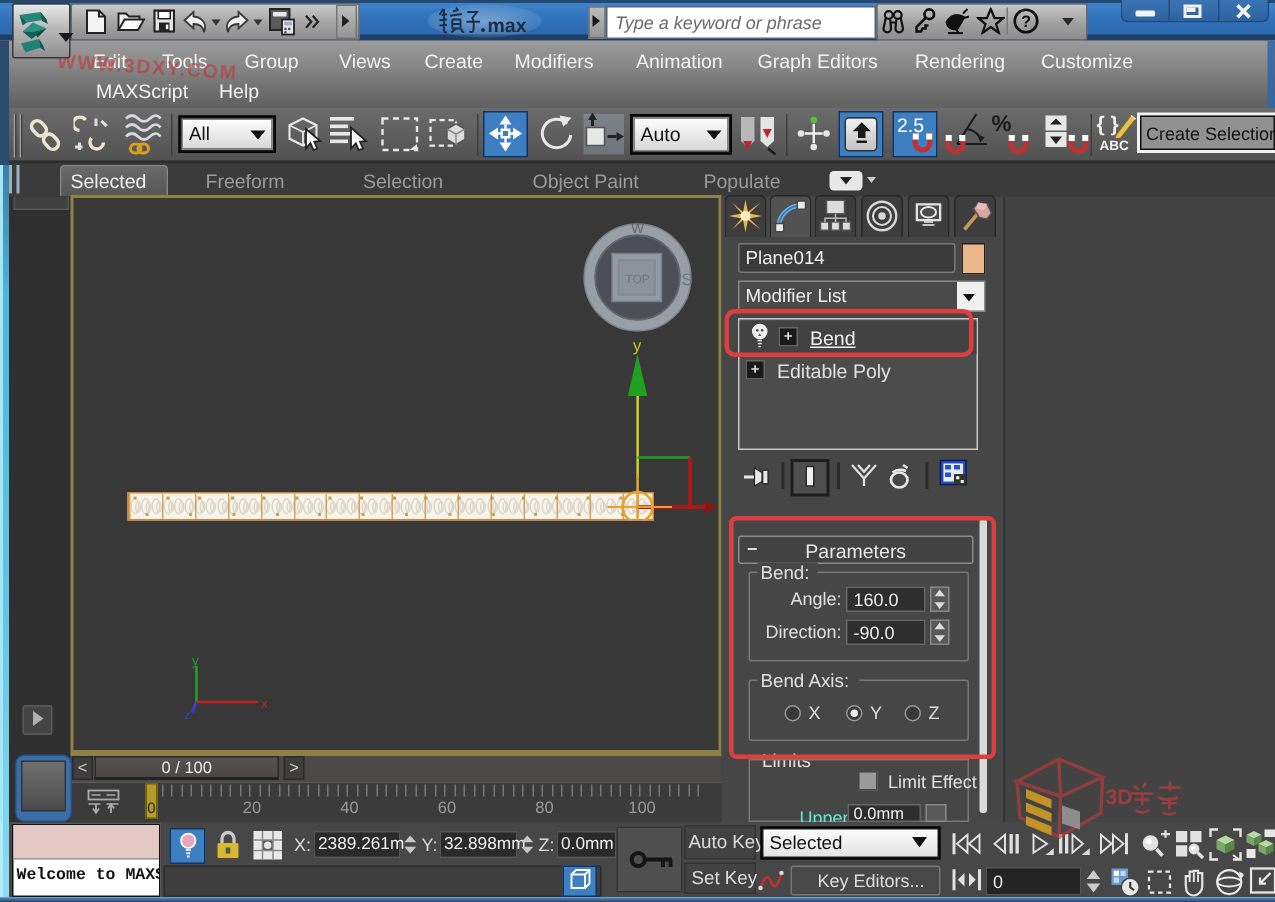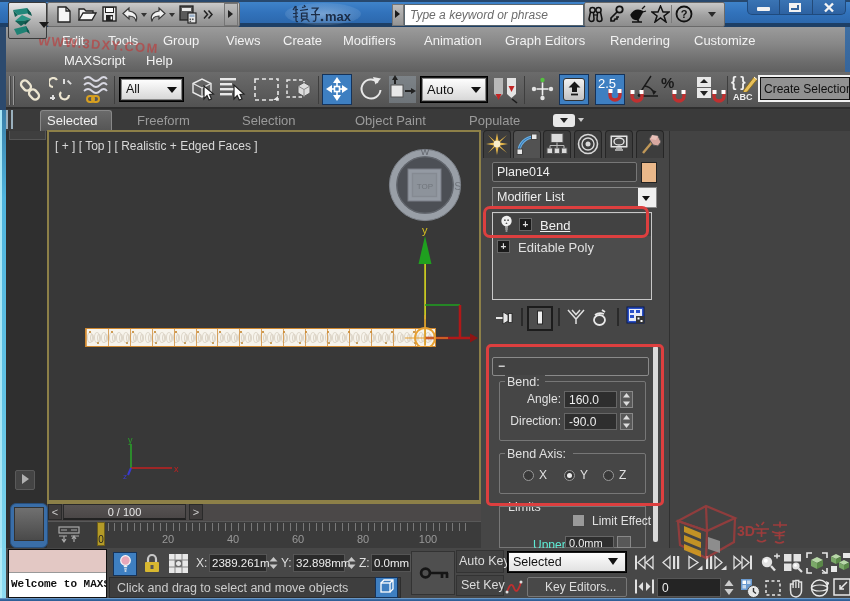--- a/index.html
+++ b/index.html
@@ -297,21 +297,20 @@
 <div class="abs" style="left:560px;top:118px;width:0;height:0;border-top:5px solid #222;border-left:4px solid transparent;border-right:4px solid transparent;"></div>
 <div class="abs" style="left:578px;top:118px;width:0;height:0;border-top:4px solid #ccc;border-left:3.5px solid transparent;border-right:3.5px solid transparent;"></div>
 <div class="abs" style="left:0;top:27px;width:6px;height:83px;background:#2c4a6e;"></div>
 <div class="abs" style="left:0;top:110px;width:6px;height:488px;background:linear-gradient(180deg,#3a7fa8,#4fb5de 18%,#62c4e6 60%,#8adcf0);"></div>
 <div class="abs" style="left:0;top:110px;width:2px;height:488px;background:#a8e6f6;"></div>
 <div class="abs" style="left:6px;top:131px;width:41px;height:417px;background:#2f2f2f;"></div>
 <div class="abs" style="left:9px;top:131px;width:37px;height:9px;background:#3f3f3f;border:1px solid #555;border-top:none;"></div>
 <div class="abs" style="left:15px;top:470px;width:20px;height:20px;background:#444;border:1px solid #5a5a5a;border-radius:2px;"></div>
 <div class="abs" style="left:22px;top:474px;width:0;height:0;border-left:7px solid #b0b0b0;border-top:5.5px solid transparent;border-bottom:5.5px solid transparent;"></div>
 <div class="abs" style="left:47px;top:130px;width:434px;height:372px;background:#383838;border:2px solid #8d8048;"></div>
-<div class="abs" style="left:55px;top:139px;font-size:12px;color:#d8d8d8;font-weight:normal;white-space:nowrap;">[ + ] [ Top ] [ Realistic + Edged Faces ]</div>
 <svg class="abs" style="left:387px;top:146px;" width="76" height="78" viewBox="0 0 76 78">
       <circle cx="38" cy="39" r="30" fill="#4c4f55"></circle>
 <circle cx="38" cy="39" r="32" fill="none" stroke="#999fa7" stroke-width="7"></circle>
 <circle cx="38" cy="39" r="28.2" fill="none" stroke="#62666d" stroke-width="1.3"></circle>
 <circle cx="38" cy="39" r="35.6" fill="none" stroke="#7e838b" stroke-width="1"></circle>
 <rect x="21" y="23" width="33" height="32" fill="#949aa3" stroke="#7a7f88" stroke-width="1"></rect>
 <rect x="25.5" y="27.5" width="24" height="23" fill="#8d939b" stroke="#858a92" stroke-width="1.4"></rect>
 <text x="38" y="42.5" text-anchor="middle" font-size="8" fill="#70757c" font-family="Liberation Sans">TOP</text>
 <text x="38" y="9" text-anchor="middle" font-size="9" fill="#61656c" font-family="Liberation Sans">W</text>
 <text x="71" y="44" text-anchor="middle" font-size="11" fill="#70757c" font-family="Liberation Sans">S</text>
@@ -577,20 +576,21 @@
       </g>
       <g fill="#333">
         <rect x="10" y="10" width="8" height="7"></rect>
         <rect x="11.5" y="11.5" width="2" height="2" fill="#fff"></rect>
         <rect x="14.5" y="14" width="2" height="2" fill="#fff"></rect>
       </g>
     </svg>
 <div class="abs" style="left:653px;top:346px;width:5px;height:196px;background:#dadada;border-radius:2px;"></div>
 <div class="abs" style="left:492px;top:357px;width:157px;height:19px;background:#424242;border:1px solid #8a8a8a;border-radius:2px;"></div>
 <div class="abs" style="left:498px;top:359px;font-size:12px;color:#ddd;font-weight:bold;white-space:nowrap;">−</div>
+<div class="abs" style="left:492px;top:360px;width:157px;text-align:center;font-size:13px;color:#e8e8e8;">Parameters</div>
 <div class="abs" style="left:499px;top:381px;width:147px;height:60px;border:1px solid #777;border-radius:2px;"></div>
 <div class="abs" style="left:505px;top:375px;width:40px;height:12px;background:#464646;"></div>
 <div class="abs" style="left:507px;top:375px;font-size:12.5px;color:#e0e0e0;font-weight:normal;white-space:nowrap;">Bend:</div>
 <div class="abs" style="left:495px;top:392px;width:66px;text-align:right;font-size:12px;color:#e0e0e0;">Angle:</div>
 <div class="abs" style="left:564px;top:391px;width:53px;height:17px;background:#2e2e2e;border:1px solid #666;"></div>
 <div class="abs" style="left:569px;top:393px;font-size:12px;color:#eee;font-weight:normal;white-space:nowrap;">160.0</div>
 <div class="abs" style="left:620px;top:391px;width:13px;height:17px;background:#585858;border:1px solid #888;"></div>
 <svg class="abs" style="left:621px;top:392px;" width="11" height="15" viewBox="0 0 11 15">
       <polygon points="5.5,1 9,5.5 2,5.5" fill="#ddd"></polygon>
       <polygon points="5.5,14 9,9.5 2,9.5" fill="#ddd"></polygon>
@@ -726,21 +726,20 @@
 <div class="abs" style="left:293px;top:554px;width:52px;height:18px;background:#2a2a2a;border:1px solid #555;"></div>
 <div class="abs" style="left:296px;top:557px;font-size:11.5px;color:#eee;font-weight:normal;white-space:nowrap;">32.898mm</div>
 <svg class="abs" style="left:347px;top:556px;" width="9" height="14" viewBox="0 0 9 14">
       <polygon points="4.5,1 8.5,5.5 0.5,5.5" fill="#c8c8c8"></polygon>
       <polygon points="4.5,13 8.5,8.5 0.5,8.5" fill="#c8c8c8"></polygon>
     </svg>
 <div class="abs" style="left:359px;top:556px;font-size:12px;color:#ddd;font-weight:normal;white-space:nowrap;">Z:</div>
 <div class="abs" style="left:371px;top:554px;width:40px;height:18px;background:#2a2a2a;border:1px solid #555;"></div>
 <div class="abs" style="left:374px;top:557px;font-size:11.5px;color:#eee;font-weight:normal;white-space:nowrap;">0.0mm</div>
 <div class="abs" style="left:109px;top:577px;width:292px;height:21px;background:#3e3e3e;border:1px solid #2d2d2d;"></div>
-<div class="abs" style="left:117px;top:581px;font-size:12.5px;color:#ccc;font-weight:normal;white-space:nowrap;">Click and drag to select and move objects</div>
 <div class="abs" style="left:375px;top:577px;width:23px;height:21px;background:#3e7fc1;border:1px solid #15335a;"></div>
 <svg class="abs" style="left:379px;top:579px;" width="16" height="17" viewBox="0 0 16 17">
       <rect x="2" y="4" width="9" height="9" fill="none" stroke="#fff" stroke-width="1.3"></rect>
       <path d="M2 4 l3-3 h9 v9 l-3 3 M14 1 l-3 3" fill="none" stroke="#fff" stroke-width="1.3"></path>
     </svg>
 <div class="abs" style="left:411px;top:551px;width:44px;height:44px;background:#4f4f4f;border:1px solid #333;"></div>
 <svg class="abs" style="left:419px;top:564px;" width="31" height="19" viewBox="0 0 31 19">
       <circle cx="6.5" cy="9" r="4.4" fill="none" stroke="#151515" stroke-width="2.7"></circle>
       <path d="M11 9 h18 M23 9 v5 M28 9 v5" stroke="#151515" stroke-width="2.7"></path>
     </svg>

